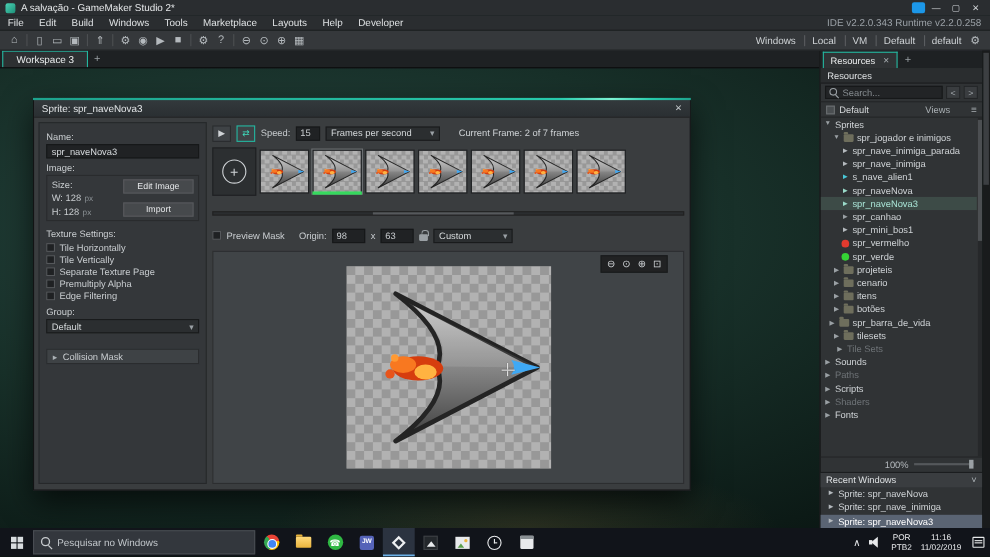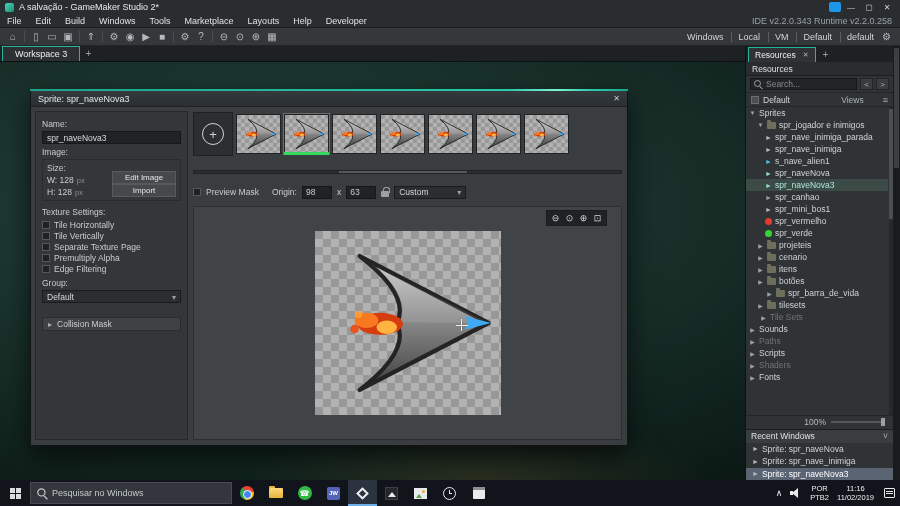--- a/index.html
+++ b/index.html
@@ -49,21 +49,21 @@
 
   #sw-left{position:absolute;left:4px;top:20px;width:153px;bottom:5px;background:#34373a;
     border:1px solid #26282a;padding:4px 6px;font-size:8.5px;color:#c9cdd0;}
   .sw-label{margin:3px 0 2px;}
   .sw-input{height:13px;background:#202224;border:1px solid #161819;color:#d8dcdf;
     display:flex;align-items:center;padding:0 4px;font-size:8.5px;}
   #size-group{border:1px solid #292b2d;margin-top:1px;padding:3px 4px;display:flex;gap:4px;}
   #size-col{flex:1;display:flex;flex-direction:column;gap:2px;}
   .dim-row{display:flex;align-items:baseline;gap:3px;}
   .px{color:#8a9094;font-size:7.5px;}
-  #size-btns{width:64px;display:flex;flex-direction:column;gap:0;justify-content:flex-end;}
+  #size-btns{width:64px;display:flex;flex-direction:column;gap:0;justify-content:space-between;}
   .btn{background:#46494c;border:1px solid #57595c;color:#e4e6e8;height:13px;font-size:8px;
     display:flex;align-items:center;justify-content:center;}
   .cb-row{display:flex;align-items:center;gap:4px;height:11px;}
   .cb{width:8px;height:8px;background:#1f2123;border:1px solid #55585b;flex:none;}
   .dropdown{height:13px;background:#2b2e30;border:1px solid #191b1c;display:flex;align-items:center;
     justify-content:space-between;padding:0 4px;color:#d4d8da;}
   .g-ddarrow::before{content:"▾";color:#9aa0a5;font-size:8px;}
   #collision-bar{margin-top:14px;height:14px;background:#3e4245;border:1px solid #2a2c2e;
     display:flex;align-items:center;gap:5px;padding:0 5px;}
   .g-tri::before{content:"▸";color:#aab0b4;font-size:8px;}
@@ -334,20 +334,31 @@
       <span>Default</span>
       <span class="g-ddarrow"></span>
     </div>
     <div id="collision-bar">
       <span class="g-tri"></span>
       <span>Collision Mask</span>
     </div>
   </div>
 
   <div id="sw-right">
+    <div id="playback-row">
+      <span class="pb-btn g-play"></span>
+      <span class="pb-btn loop g-loop"></span>
+      <span>Speed:</span>
+      <span id="speed-input">15</span>
+      <span id="fps-dd" class="dropdown">
+        <span>Frames per second</span>
+        <span class="g-ddarrow"></span>
+      </span>
+      <span id="current-frame">Current Frame: 2 of 7 frames</span>
+    </div>
 
     <div id="frames-row">
       <div id="add-frame">
         <span class="plus-circle g-plus"></span>
       </div>
       <span id="frames-list" style="display:flex;gap:3px">
           <div class="frame-thumb checker checker-sm">
             <div class="thumb-ship">
               <svg viewBox="0 0 210 170" preserveAspectRatio="xMidYMid meet" style="width:100%;height:100%;display:block">
                 <path d="M200 85 L48 6 Q108 52 92 85 Q108 118 48 164 Z" fill="url(#shipBody)" stroke="#242424" stroke-width="5" stroke-linejoin="round"></path>
@@ -579,21 +590,21 @@
         <div class="tree-row" style="padding-left: 11px;">
           <span class="tw">▶</span>
           <span class="folder-ic"></span>
           <span class="tree-label">itens</span>
         </div>
         <div class="tree-row" style="padding-left: 11px;">
           <span class="tw">▶</span>
           <span class="folder-ic"></span>
           <span class="tree-label">botões</span>
         </div>
-        <div class="tree-row" style="padding-left: 20px;">
+        <div class="tree-row" style="padding-left: 7px;">
           <span class="tw">▶</span>
           <span class="folder-ic"></span>
           <span class="tree-label">spr_barra_de_vida</span>
         </div>
         <div class="tree-row" style="padding-left: 11px;">
           <span class="tw">▶</span>
           <span class="folder-ic"></span>
           <span class="tree-label">tilesets</span>
         </div>
         <div class="tree-row dimmed" style="padding-left: 14px;">

